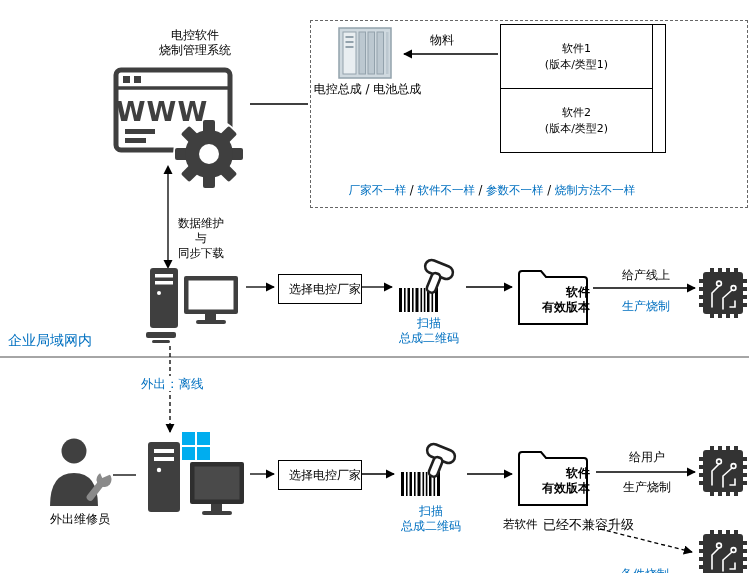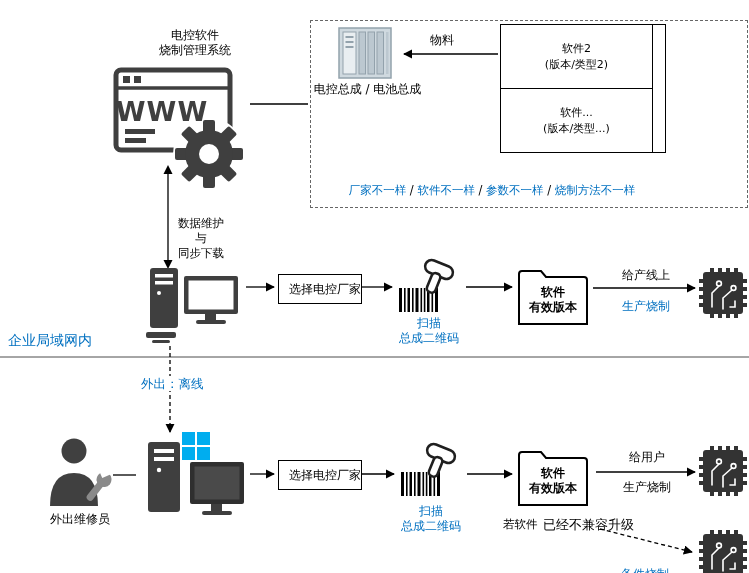--- a/index.html
+++ b/index.html
@@ -10,21 +10,21 @@
   .blue{color:#0070C0;}
   .icon{position:absolute;}
   .node-box{position:absolute;border:1px solid #000;background:#fff;display:flex;align-items:center;justify-content:flex-end;font-size:12px;color:#000;}
   .dashed-box{position:absolute;border:1.2px dashed #666;}
   .sw-table{position:absolute;display:flex;border:1px solid #000;background:#fff;}
   .sw-main{flex:1;display:flex;flex-direction:column;}
   .sw-row{flex:1;display:flex;flex-direction:column;align-items:center;justify-content:center;font-size:11px;line-height:1.4;color:#000;border-bottom:1px solid #000;}
   .sw-row:last-child{border-bottom:none;}
   .sw-scroll{width:12px;border-left:1px solid #000;}
   .folder-wrap{position:absolute;}
-  .folder-text{position:absolute;left:0;width:100%;text-align:center;font-weight:bold;font-size:12px;line-height:15px;color:#000;}
+  .folder-text{position:absolute;left:0;width:100%;text-align:right;font-weight:bold;font-size:12px;line-height:15px;color:#000;}
   .overlay{position:absolute;left:0;top:0;pointer-events:none;}
   .whitebg{background:#fff;padding:0 3px;}
   .note span{white-space:pre;}
   .note .blue{color:#0070C0;}
 </style>
 </head>
 <body>
 
 <div id="canvas">
 
@@ -101,26 +101,26 @@
 
   <div class="label center" style="left:412px;top:17px;width:60px">物料</div>
 
   <div class="label center" style="left:295px;top:66px;width:145px">
     <div>电控总成 / 电池总成</div>
   </div>
 
   <div class="sw-table" style="left:500px;top:8px;width:164px;height:127px">
     <div class="sw-main">
       <div class="sw-row">
+        <div>软件1</div>
+        <div>(版本/类型1)</div>
+      </div>
+      <div class="sw-row">
         <div>软件2</div>
         <div>(版本/类型2)</div>
-      </div>
-      <div class="sw-row">
-        <div>软件...</div>
-        <div>(版本/类型...)</div>
       </div>
     </div>
     <div class="sw-scroll"></div>
   </div>
 
   <div class="label center" style="left:174px;top:200px;width:54px;font-size:11.5px">
     <div>数据维护</div>
     <div>与</div>
     <div>同步下载</div>
   </div>

